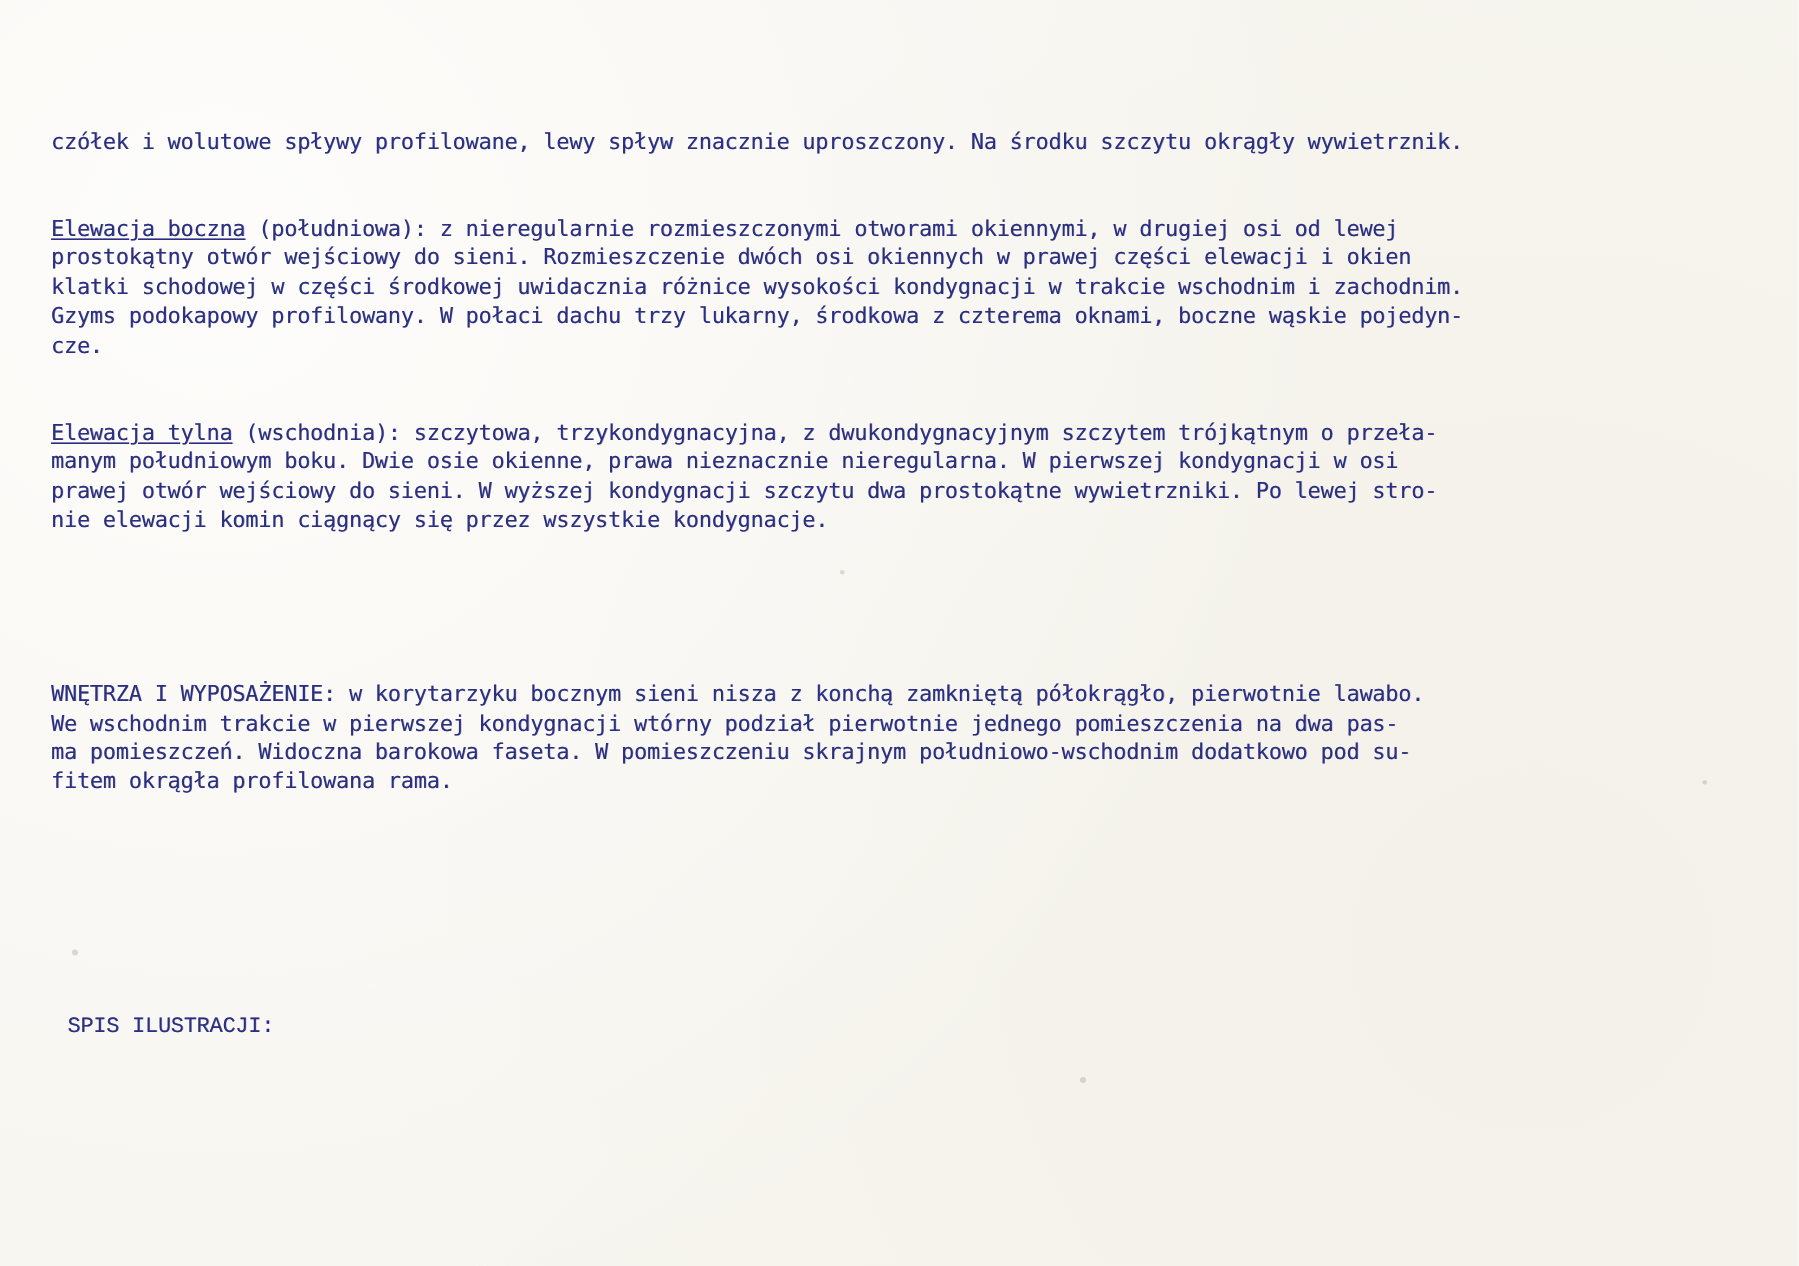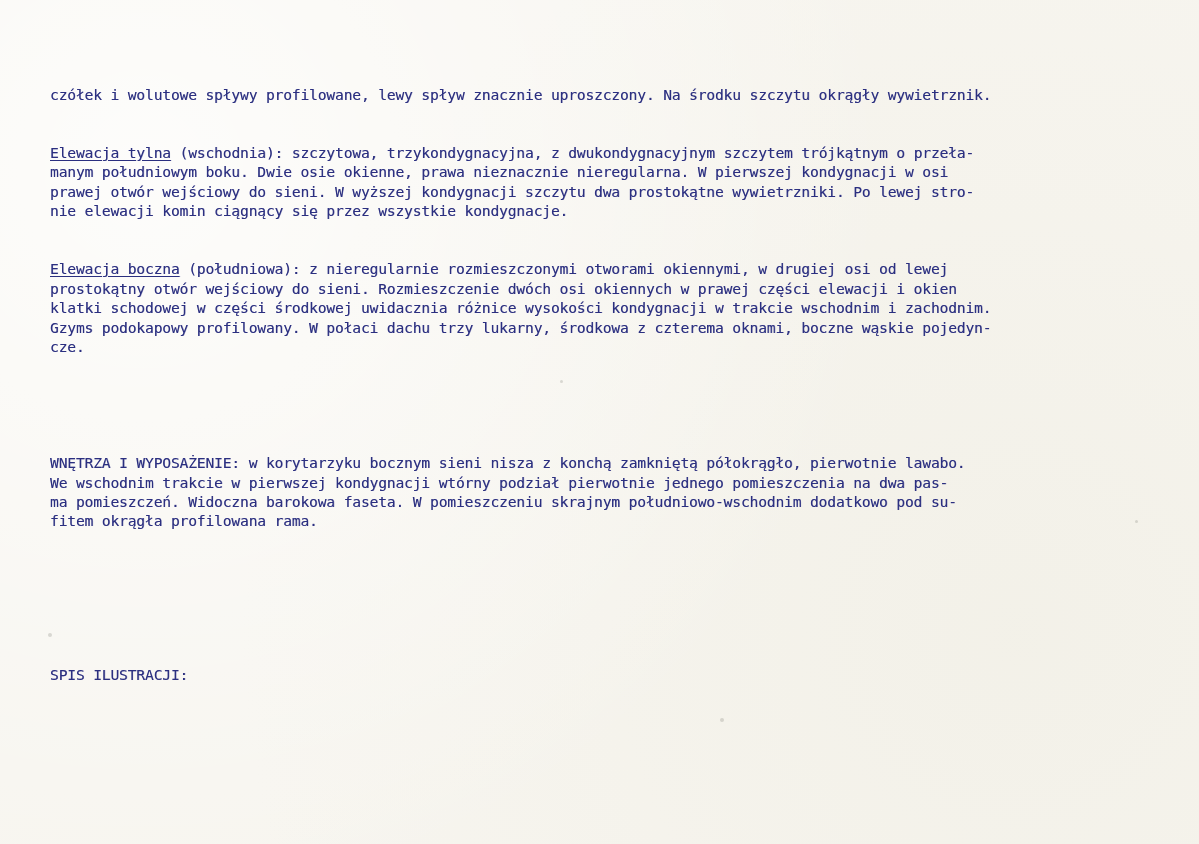--- a/index.html
+++ b/index.html
@@ -16,21 +16,21 @@
   #page {
     position: relative;
     width: 1199px;
     height: 844px;
     background: #f7f5ef;
     background-image:
       radial-gradient(circle at 12% 20%, rgba(255,255,255,0.75), rgba(247,245,239,0) 60%),
       radial-gradient(circle at 85% 75%, rgba(240,238,228,0.6), rgba(247,245,239,0) 65%);
     color: #2a2f7a;
     box-sizing: border-box;
-    padding: 46px 34px 0 50px;
+    padding: 46px 34px 0 34px;
   }
   .typed {
     font-family: "DejaVu Sans Mono", monospace;
     font-size: 14.6px;
     line-height: 19.4px;
     letter-spacing: -0.15px;
     color: #2b2f80;
     text-shadow: 0.35px 0 0 rgba(43,47,128,0.45);
     white-space: pre-wrap;
   }
@@ -38,21 +38,21 @@
     margin: 0 0 0 0;
   }
   .block-gap {
     height: 19px;
   }
   .u {
     text-decoration: underline;
     text-underline-offset: 2px;
   }
   .desc-block p { margin: 0; }
-  .section-title { margin: 0; }
+  .section-title { margin: 11px; font-family: Liberation Mono, monospace; }
   .lists {
     display: flex;
     flex-direction: row;
     gap: 0px;
     margin-top: 19px;
   }
   .col {
     width: 600px;
     box-sizing: border-box;
   }
@@ -71,29 +71,29 @@
     pointer-events: none;
   }
 </style>
 </head>
 <body>
 
 <div id="page">
 
   <div class="desc-block typed">
     <p class="para">czółek i wolutowe spływy profilowane, lewy spływ znacznie uproszczony. Na środku szczytu okrągły wywietrznik.</p>
-    <p class="para"><span class="u">Elewacja tylna</span><span> (wschodnia): szczytowa, trzykondygnacyjna, z dwukondygnacyjnym szczytem trójkątnym o przeła-
-manym południowym boku. Dwie osie okienne, prawa nieznacznie nieregularna. W pierwszej kondygnacji w osi
-prawej otwór wejściowy do sieni. W wyższej kondygnacji szczytu dwa prostokątne wywietrzniki. Po lewej stro-
-nie elewacji komin ciągnący się przez wszystkie kondygnacje.</span></p>
     <p class="para"><span class="u">Elewacja boczna</span><span> (południowa): z nieregularnie rozmieszczonymi otworami okiennymi, w drugiej osi od lewej
 prostokątny otwór wejściowy do sieni. Rozmieszczenie dwóch osi okiennych w prawej części elewacji i okien
 klatki schodowej w części środkowej uwidacznia różnice wysokości kondygnacji w trakcie wschodnim i zachodnim.
 Gzyms podokapowy profilowany. W połaci dachu trzy lukarny, środkowa z czterema oknami, boczne wąskie pojedyn-
 cze.</span></p>
+    <p class="para"><span class="u">Elewacja tylna</span><span> (wschodnia): szczytowa, trzykondygnacyjna, z dwukondygnacyjnym szczytem trójkątnym o przeła-
+manym południowym boku. Dwie osie okienne, prawa nieznacznie nieregularna. W pierwszej kondygnacji w osi
+prawej otwór wejściowy do sieni. W wyższej kondygnacji szczytu dwa prostokątne wywietrzniki. Po lewej stro-
+nie elewacji komin ciągnący się przez wszystkie kondygnacje.</span></p>
   </div>
 
   <div class="block-gap"></div>
 
   <div class="typed">
     <p class="para"><span>WNĘTRZA I WYPOSAŻENIE:</span><span> w korytarzyku bocznym sieni nisza z konchą zamkniętą półokrągło, pierwotnie lawabo.
 We wschodnim trakcie w pierwszej kondygnacji wtórny podział pierwotnie jednego pomieszczenia na dwa pas-
 ma pomieszczeń. Widoczna barokowa faseta. W pomieszczeniu skrajnym południowo-wschodnim dodatkowo pod su-
 fitem okrągła profilowana rama.</span></p>
   </div>

